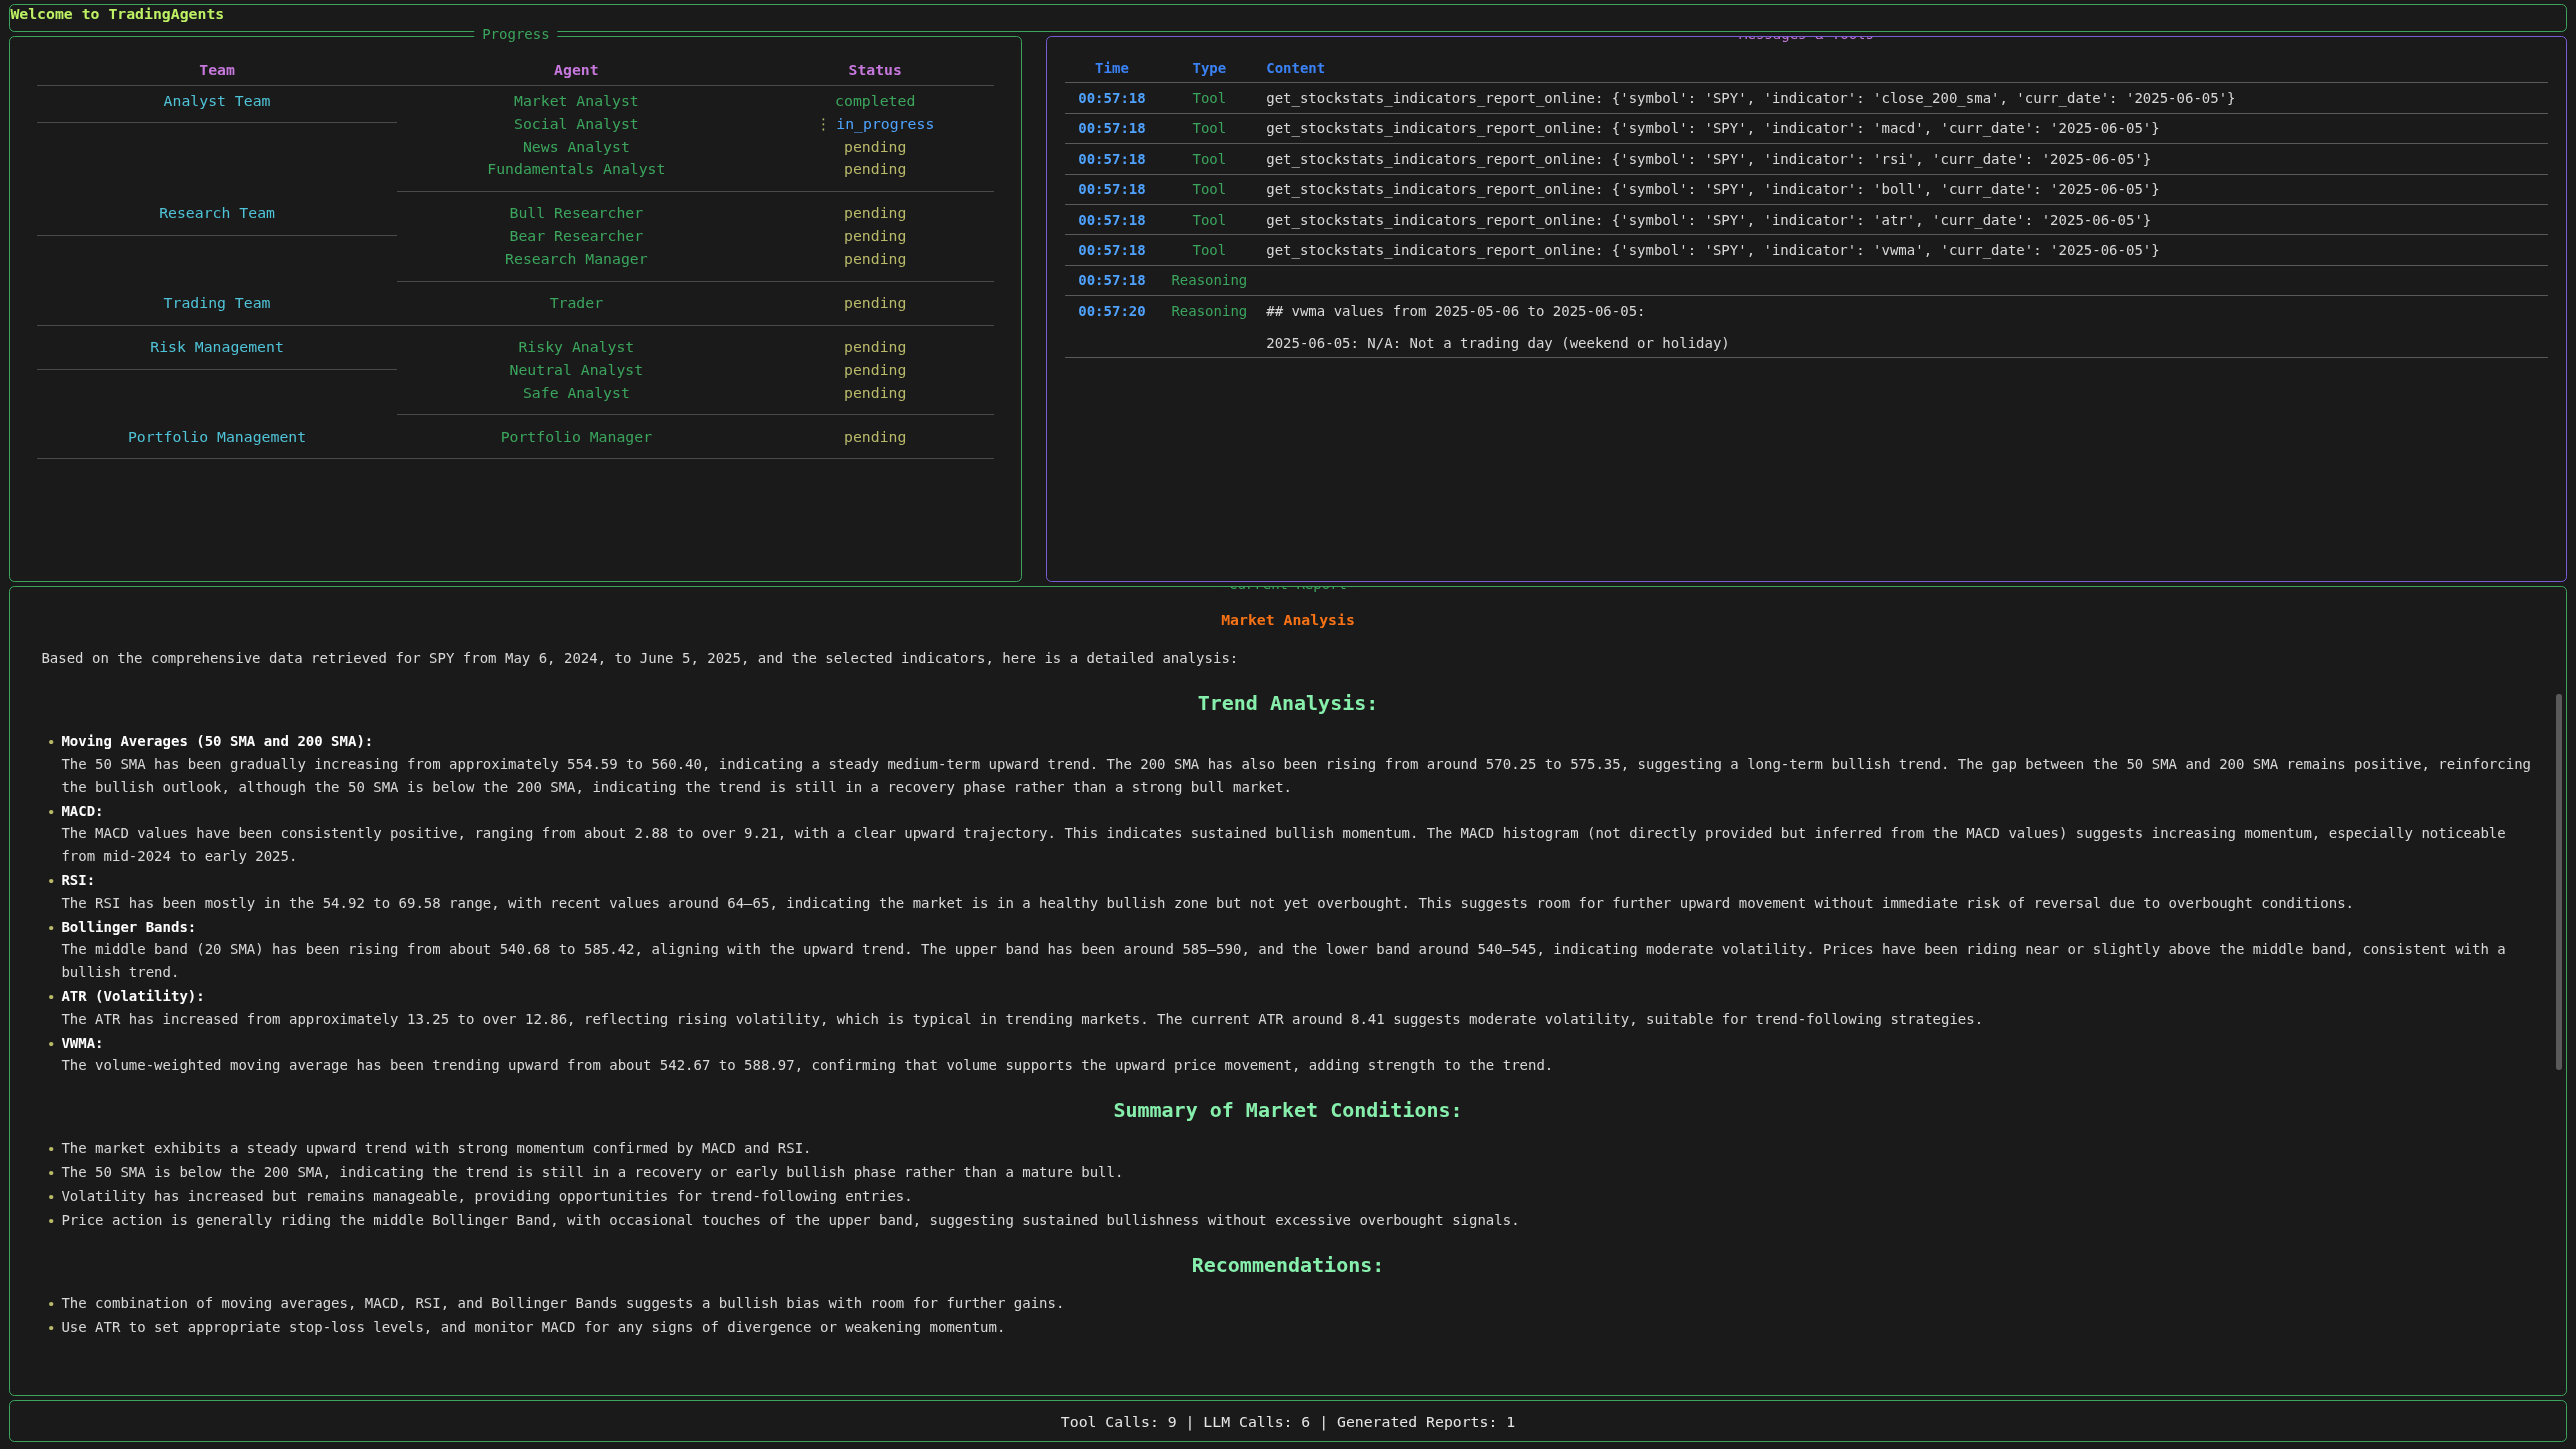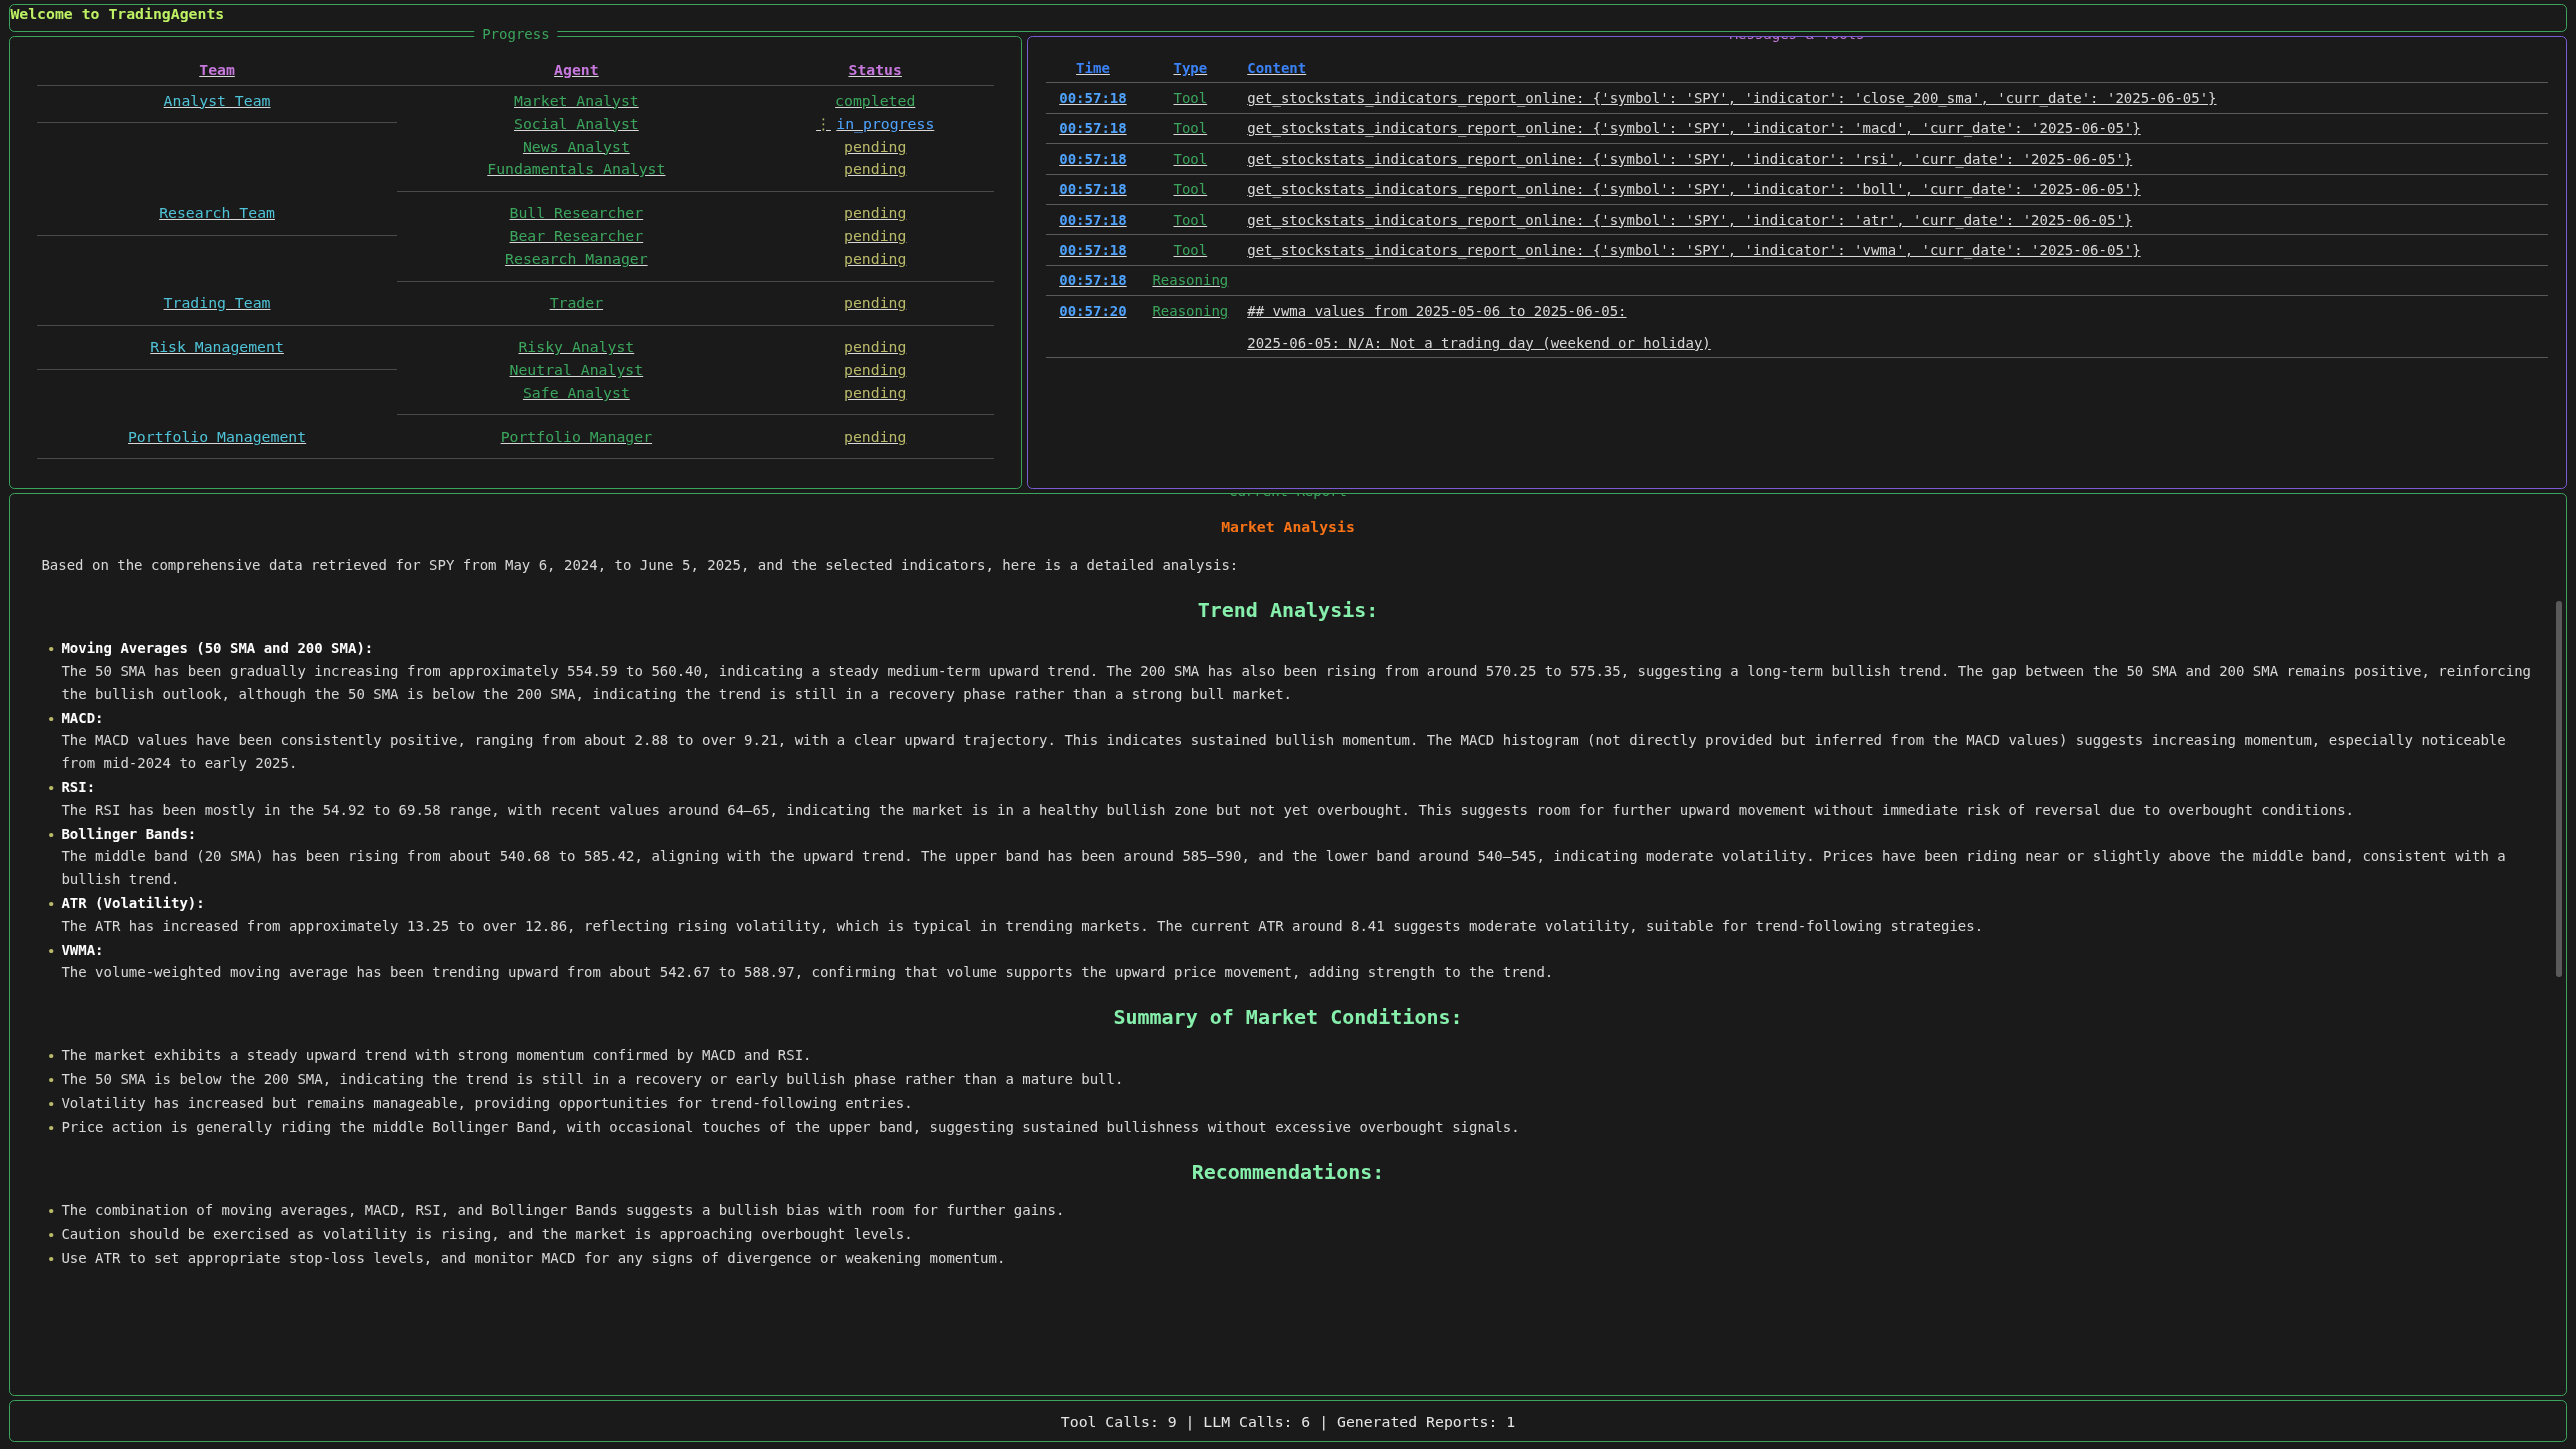--- a/index.html
+++ b/index.html
@@ -55,24 +55,23 @@
   }
   .welcome .panel-title {
     color: #bef264;
     font-weight: bold;
     top: -10px;
   }
 
   
   .mid-row {
     display: flex;
-    gap: 5px;
+    gap: 24px;
     flex: 0 0 auto;
-    height: 453px;
-    text-decoration: underline;
+    height: 546px;
   }
   .progress-panel {
     width: 1013px;
     border-color: #3ba55d;
     padding: 20px 27px 6.7px 27px;
   }
   .progress-panel .panel-title { color: #3ba55d; }
 
   .messages-panel {
     flex: 1;
@@ -406,21 +405,20 @@
       <div class="r-h2">Summary of Market Conditions:</div>
       <ul class="r-list" id="summary-list">
           <li>The market exhibits a steady upward trend with strong momentum confirmed by MACD and RSI.</li>
           <li>The 50 SMA is below the 200 SMA, indicating the trend is still in a recovery or early bullish phase rather than a mature bull.</li>
           <li>Volatility has increased but remains manageable, providing opportunities for trend-following entries.</li>
           <li>Price action is generally riding the middle Bollinger Band, with occasional touches of the upper band, suggesting sustained bullishness without excessive overbought signals.</li>
         </ul>
       <div class="r-h2">Recommendations:</div>
       <ul class="r-list" id="reco-list">
           <li>The combination of moving averages, MACD, RSI, and Bollinger Bands suggests a bullish bias with room for further gains.</li>
-          <li>Caution should be exercised as volatility is rising, and the market is approaching overbought levels.</li>
           <li>Use ATR to set appropriate stop-loss levels, and monitor MACD for any signs of divergence or weakening momentum.</li>
         </ul>
     </div>
     <div class="scrollbar"></div>
   </div>
 
   <div class="footer">
     <span>Tool Calls: 9 | LLM Calls: 6 | Generated Reports: 1</span>
   </div>
 </div>

